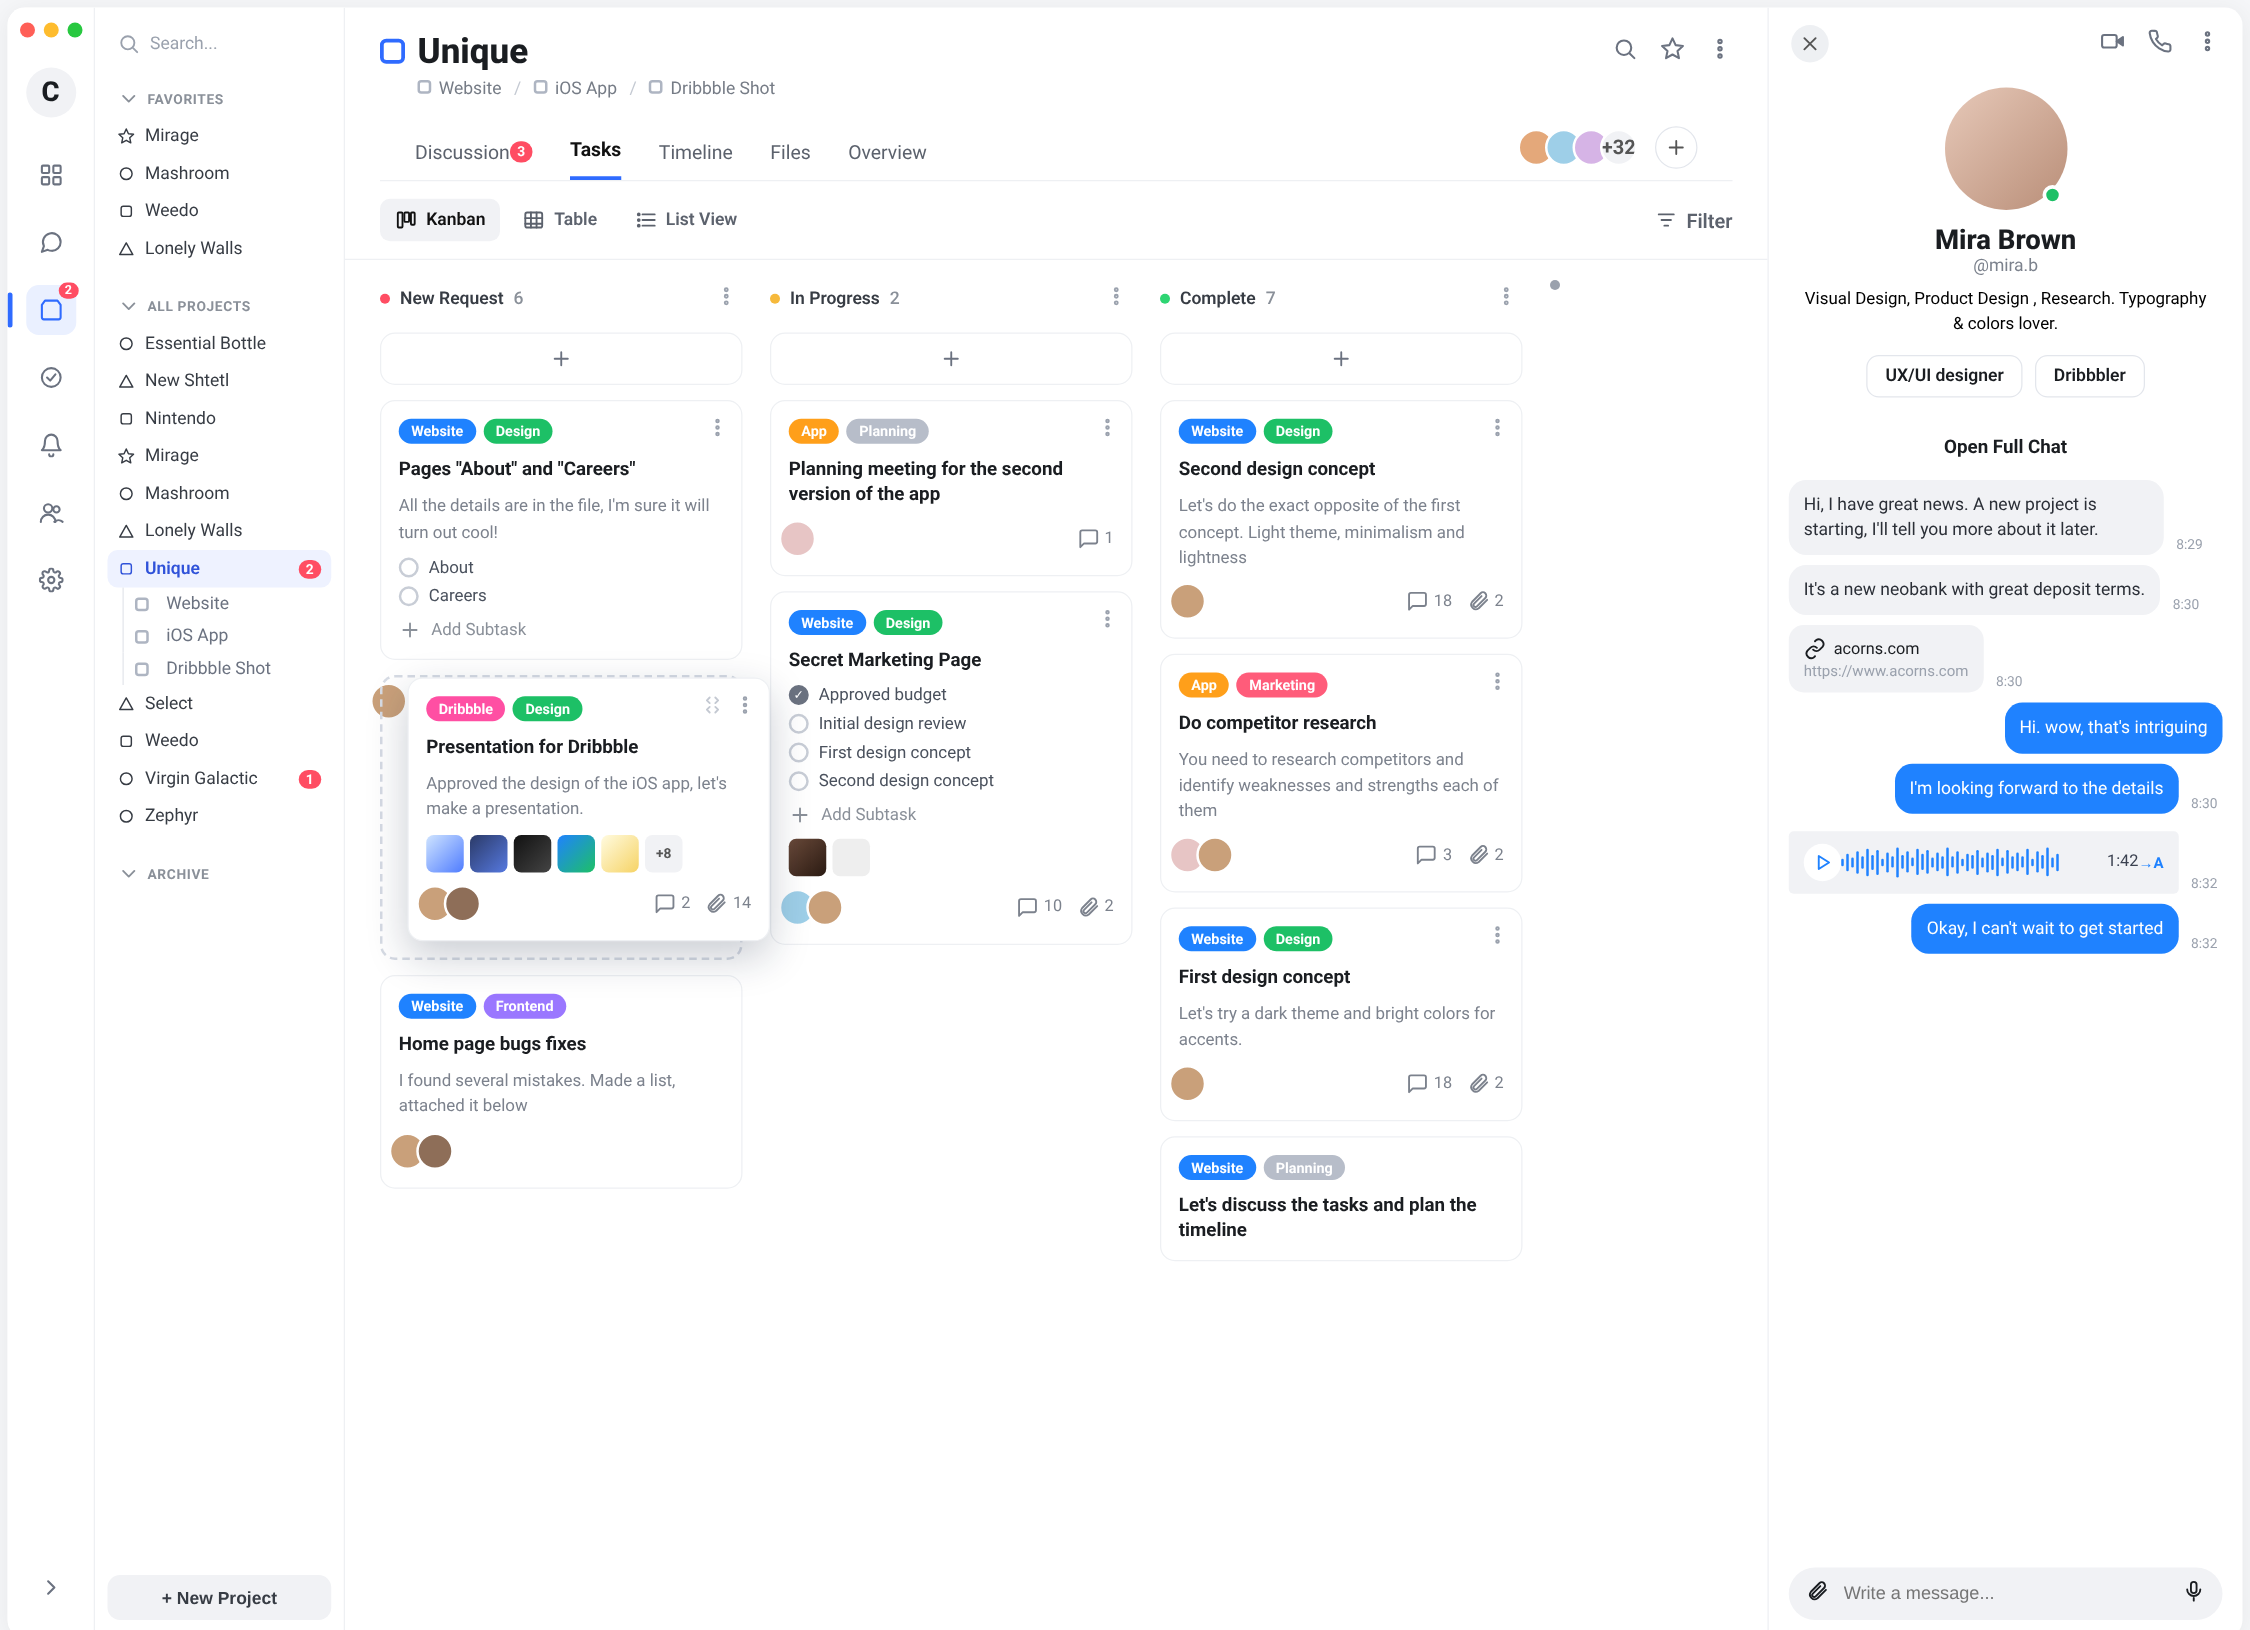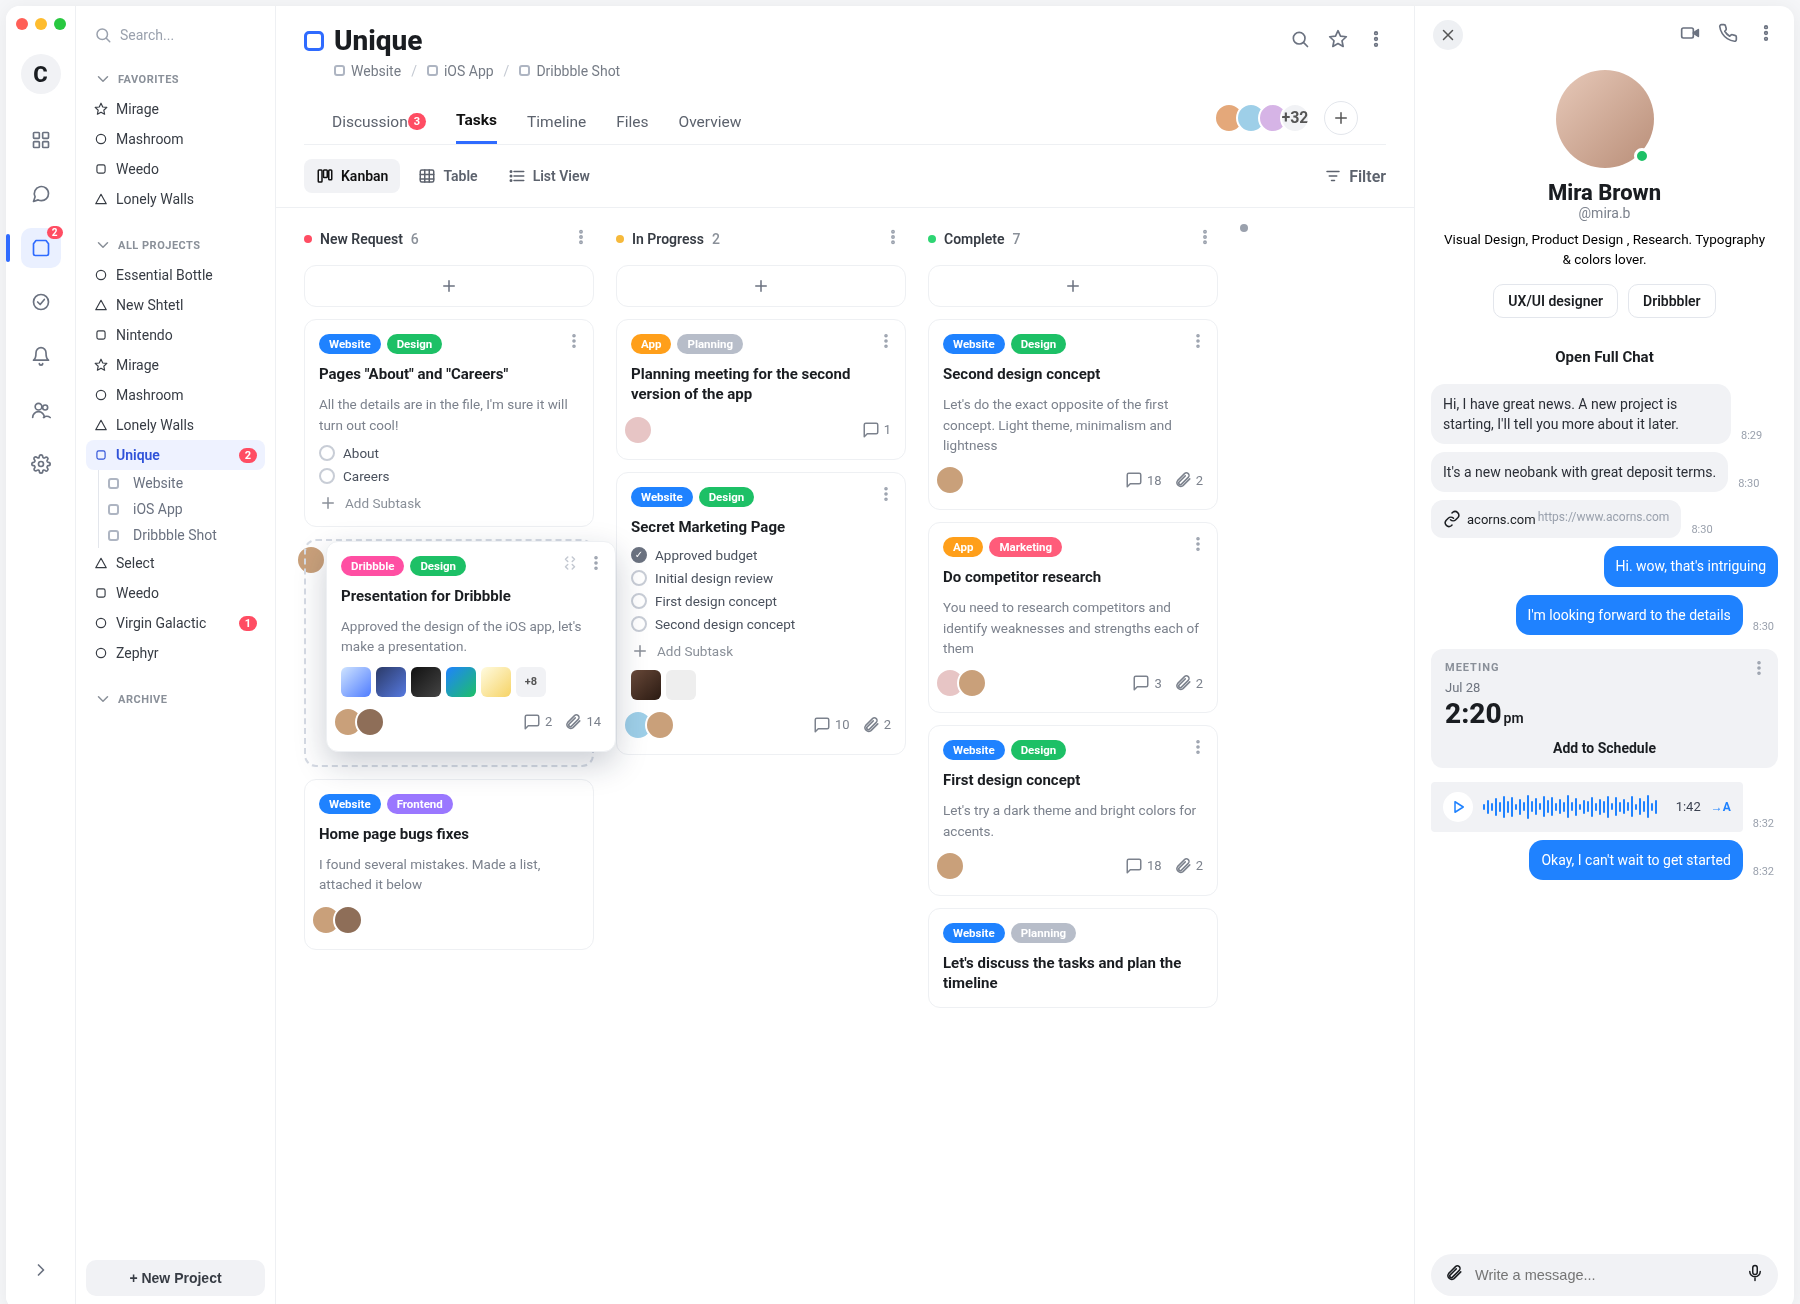--- a/index.html
+++ b/index.html
@@ -104,30 +104,30 @@
 .chips { display: flex; gap: 10px; margin-top: 14px; }
 .chip { border: 1px solid #e3e6ec; border-radius: 10px; padding: 8px 14px; font-size: 14px; font-weight: 600; cursor: pointer; }
 .open-full { text-align: center; font-weight: 700; padding: 16px 0 10px; font-size: 15px; }
 .messages { flex: 1; overflow: auto; padding: 8px 16px 0; display: flex; flex-direction: column; gap: 8px; }
 .msg-row { display: flex; align-items: flex-end; gap: 6px; }
 .msg-row.me { justify-content: flex-end; }
 .bubble { max-width: 300px; padding: 10px 12px; border-radius: 14px; font-size: 14px; line-height: 1.45; }
 .bubble.in { background: #f1f2f5; color: #2b2f37; }
 .bubble.out { background: #1f82ff; color: #fff; }
 .ts { font-size: 11px; color: #9aa1ad; margin: 0 4px 2px; }
-.link-card { background: #f1f2f5; border-radius: 12px; padding: 10px 12px; display: flex; flex-direction: row; gap: 2px; font-size: 13px; }
+.link-card { background: #f1f2f5; border-radius: 12px; padding: 10px 12px; display: flex; flex-direction: column; gap: 2px; font-size: 13px; }
 .link-card .url { color: #9aa1ad; font-size: 12px; }
 .meeting { background: #f1f2f5; border-radius: 12px; padding: 12px 14px; margin-top: 6px; position: relative; }
 .meeting .lbl { font-size: 11px; letter-spacing: 1px; color: #8a9099; font-weight: 700; }
 .meeting .date { font-size: 13px; color: #6e747f; margin-top: 6px; }
 .meeting .time { font-size: 28px; font-weight: 800; margin-top: 2px; }
 .meeting .time small { font-size: 14px; font-weight: 600; margin-left: 2px; }
 .meeting .sched { text-align: center; font-weight: 700; margin-top: 10px; font-size: 14px; cursor: pointer; }
 .meeting .more-ic { position: absolute; right: 10px; top: 10px; color: #9aa1ad; }
-.voice { background: #f1f2f5; border-radius: 4px; padding: 10px 12px; display: flex; align-items: center; gap: 10px; margin-top: 6px; justify-content: flex-end; }
+.voice { background: #f1f2f5; border-radius: 4px; padding: 10px 12px; display: flex; align-items: center; gap: 0; margin-top: 6px; justify-content: flex-end; }
 .play { width: 30px; height: 30px; border-radius: 50%; background: #fff; color: #1f82ff; display: flex; align-items: center; justify-content: center; cursor: pointer; }
 .wave { flex: 1; height: 26px; display: flex; align-items: center; gap: 2px; }
 .wave i { display: block; width: 2px; background: #1f82ff; border-radius: 2px; }
 .voice .dur { font-size: 13px; color: #3b4150; }
 .voice .to-a { color: #1f82ff; font-weight: 700; font-size: 12px; display: flex; flex-direction: column; align-items: center; line-height: 1; }
 .compose { display: flex; align-items: center; gap: 12px; padding: 14px 16px; }
 .compose-box { flex: 1; background: #f1f2f5; border-radius: 22px; display: flex; align-items: center; gap: 12px; padding: 10px 14px; }
 .compose-box input { flex: 1; border: none; background: transparent; outline: none; font-size: 14.5px; color: #333; }
 
 svg { width: 18px; height: 18px; stroke: currentColor; fill: none; stroke-width: 2; stroke-linecap: round; stroke-linejoin: round; }
@@ -879,31 +879,20 @@
           <span class="ts">8:30</span>
         </div>
       <div class="msg-row me">
           <div class="bubble out">Hi. wow, that's intriguing</div>
         </div>
       <div class="msg-row me">
           <div class="bubble out">I'm looking forward to the details</div>
           <span class="ts">8:30</span>
         </div>
 
-      <div class="meeting">
-        <span class="more-ic"><svg viewBox="0 0 24 24">
-              <circle cx="12" cy="5" r="1.4"></circle>
-              <circle cx="12" cy="12" r="1.4"></circle>
-              <circle cx="12" cy="19" r="1.4"></circle>
-            </svg></span>
-        <div class="lbl">MEETING</div>
-        <div class="date">Jul 28</div>
-        <div class="time"><span>2:20</span><small>pm</small></div>
-        <div class="sched">Add to Schedule</div>
-      </div>
 
       <div class="msg-row">
         <div class="voice" style="flex:1">
           <div class="play">
               <svg viewBox="0 0 24 24" fill="currentColor" stroke="none">
                 <path d="M8 5v14l11-7z"></path>
               </svg>
             </div>
           <div class="wave" id="wave">
               <i style="height: 6px;"></i>

